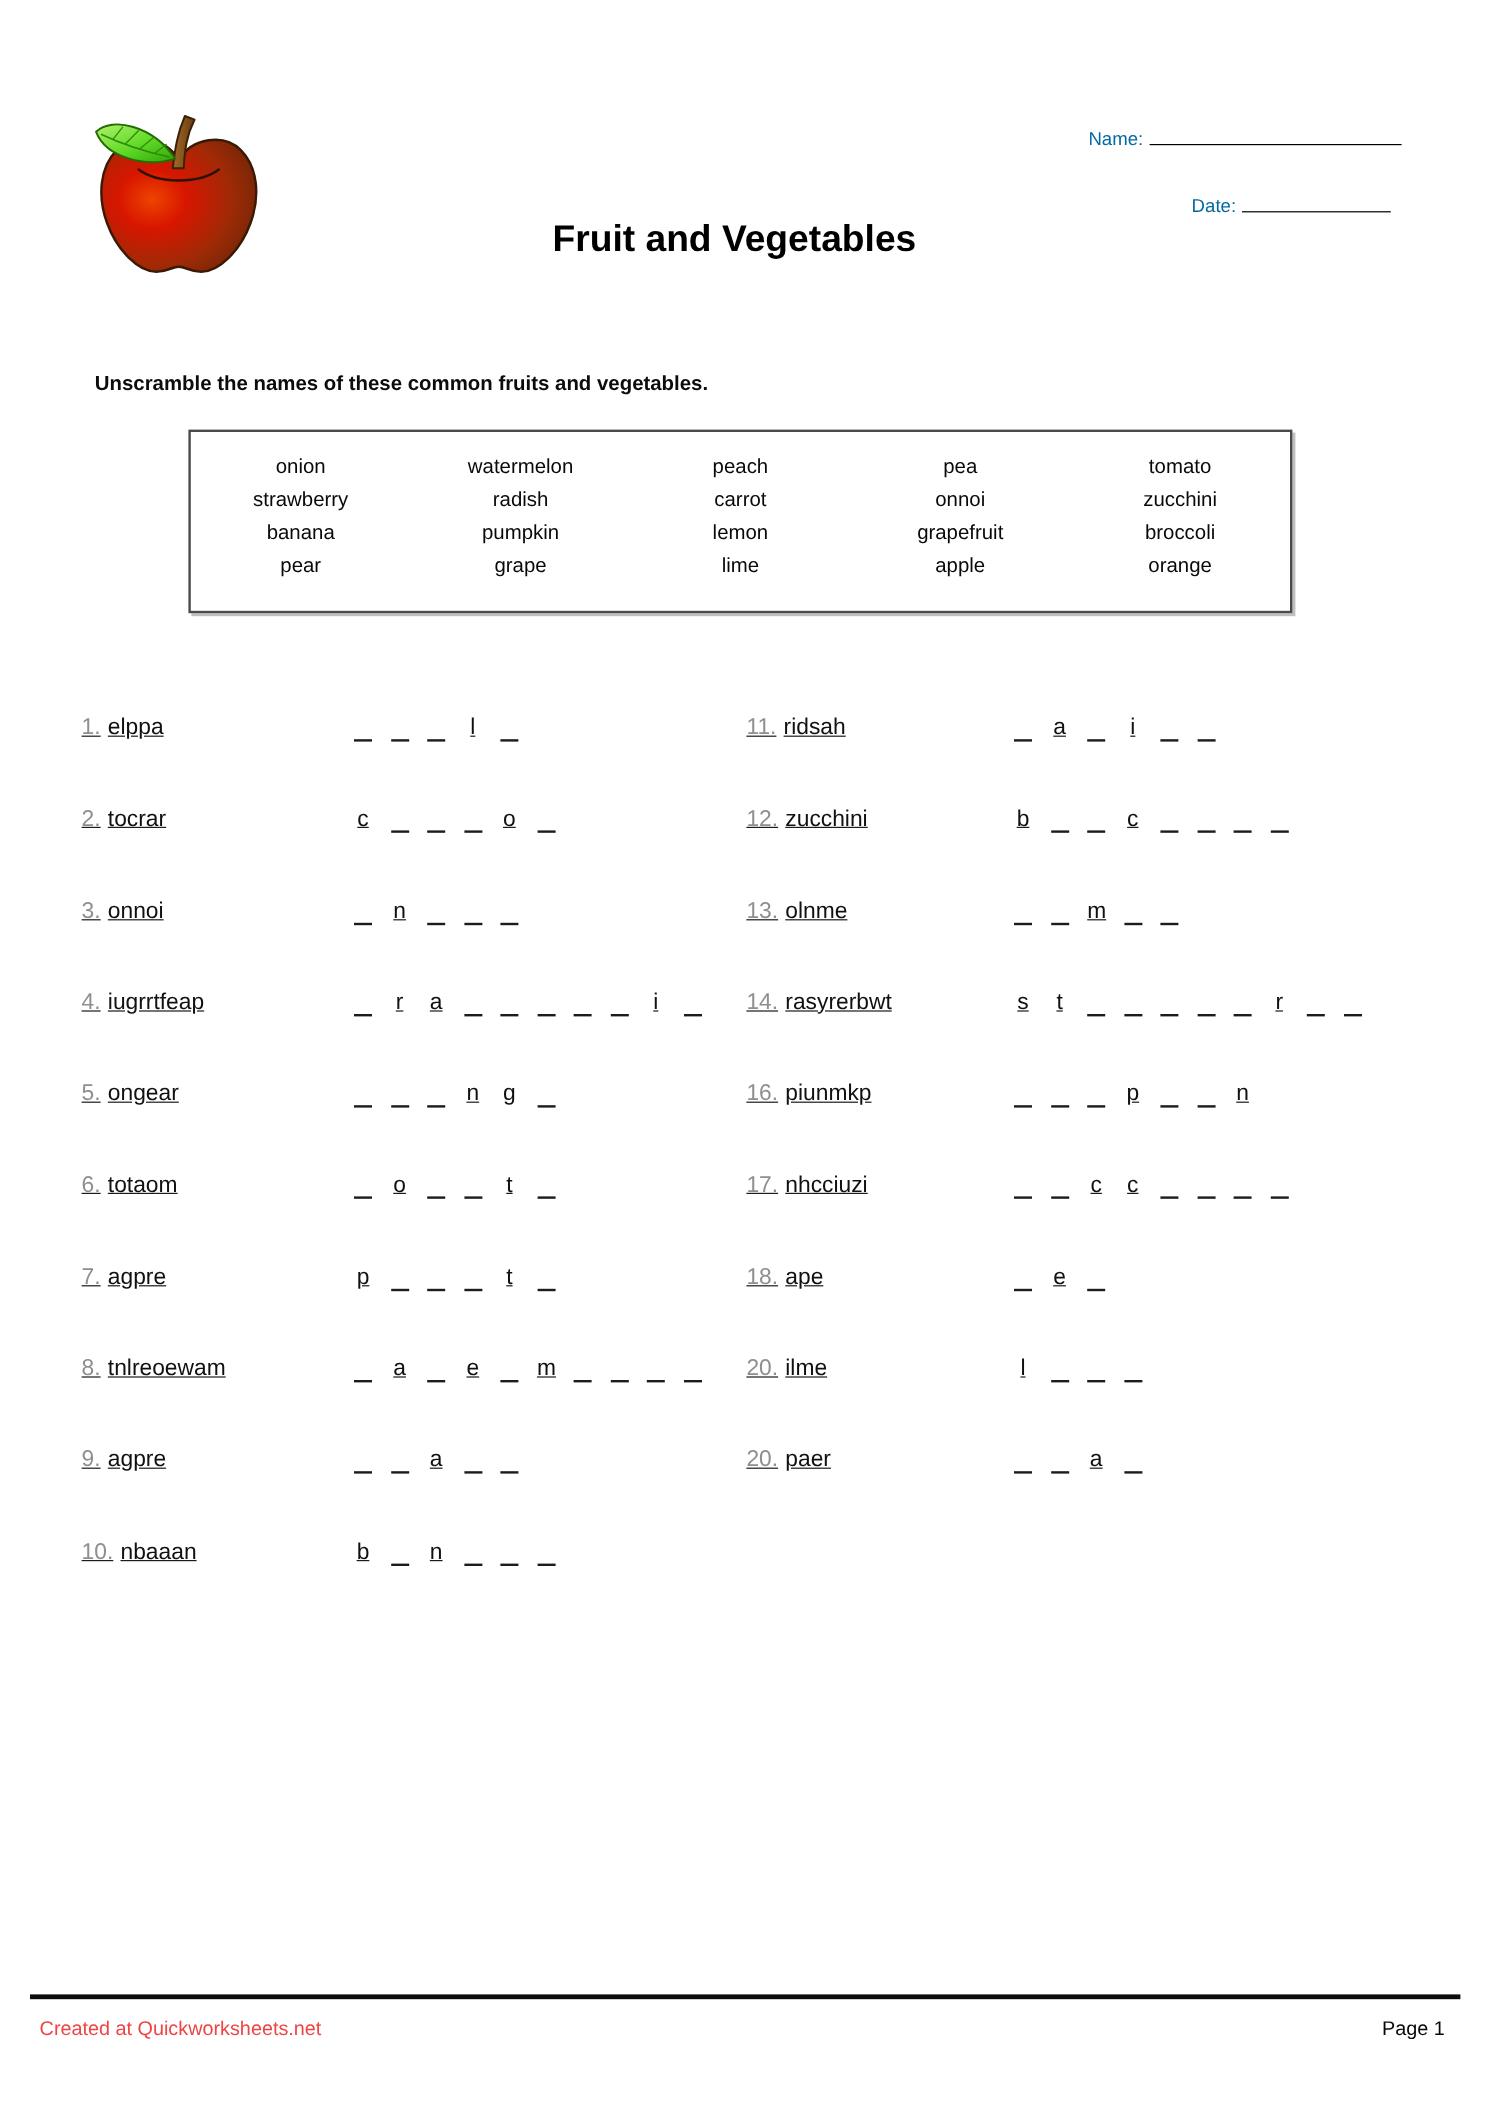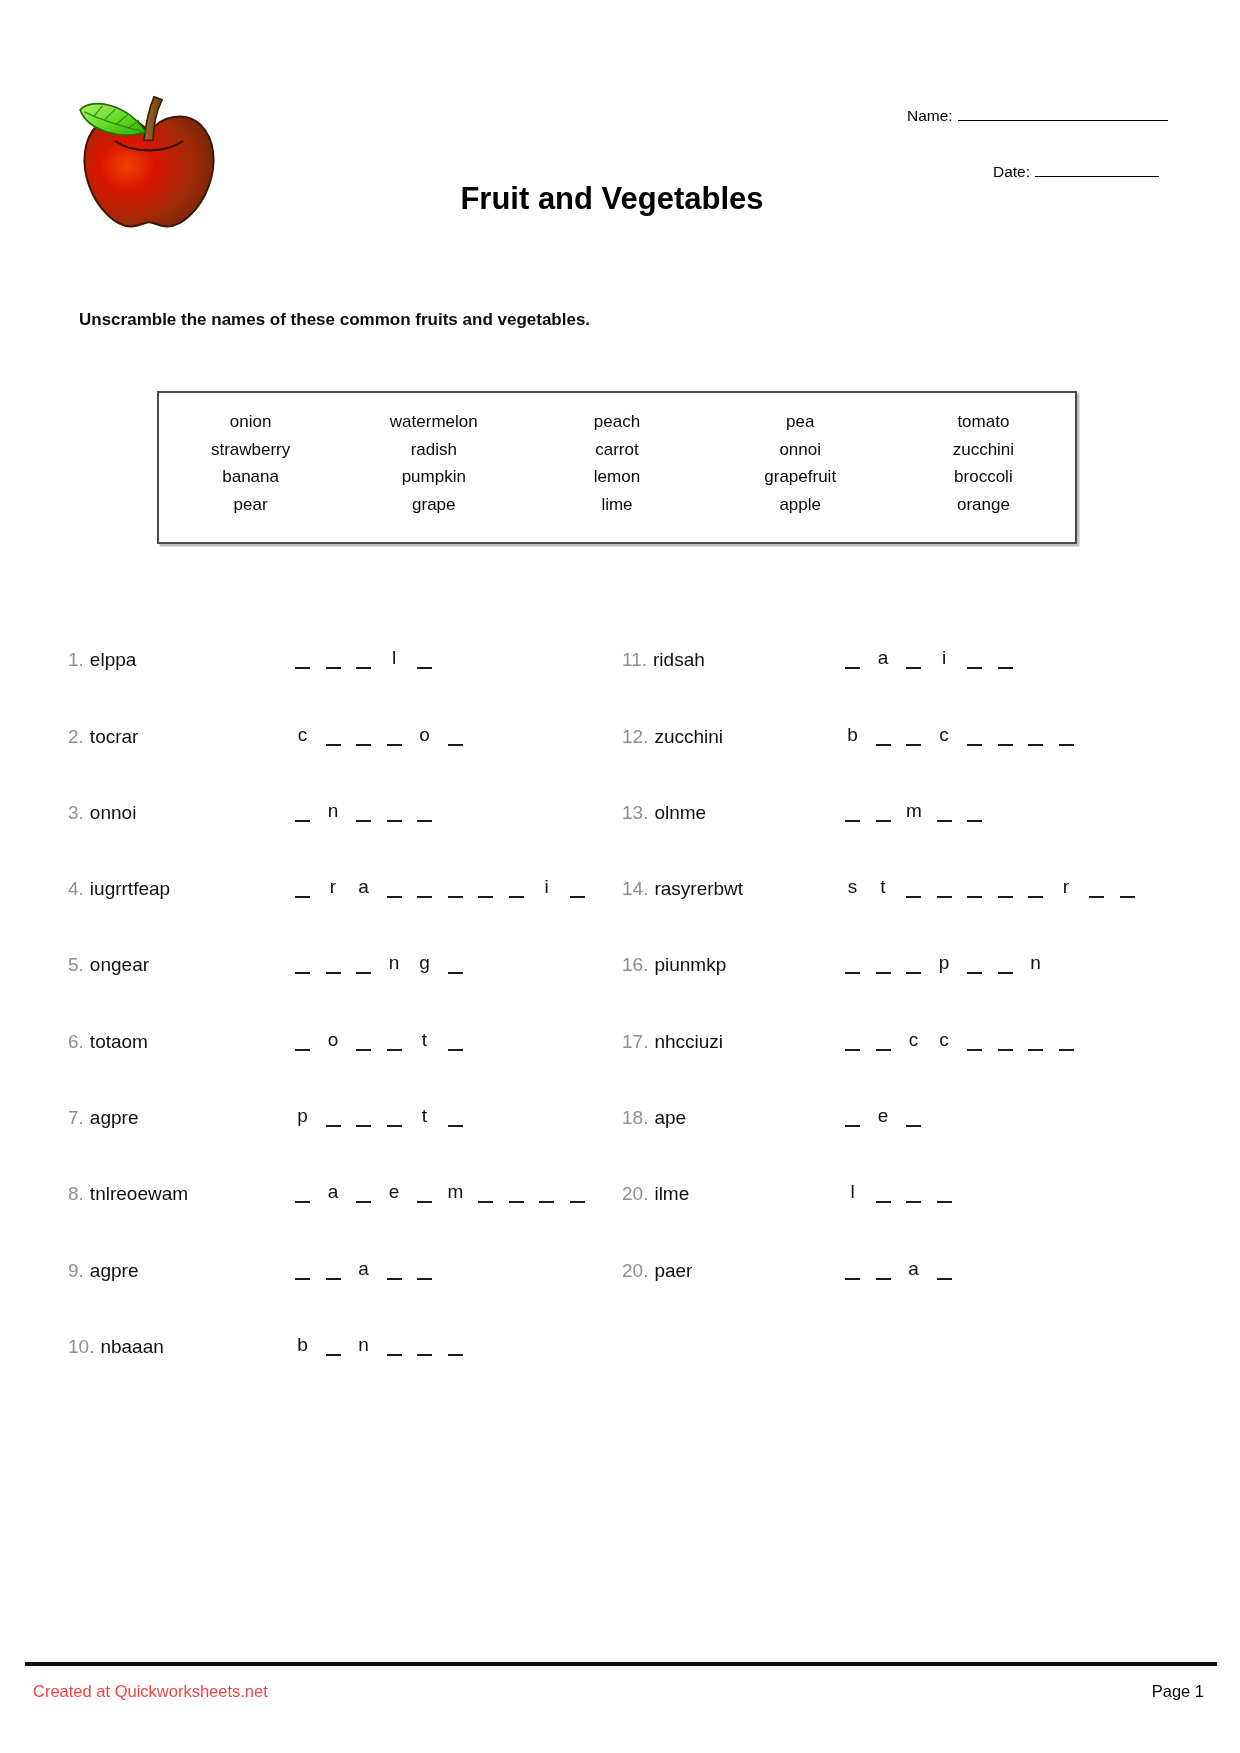--- a/index.html
+++ b/index.html
@@ -5,41 +5,41 @@
   html,body{margin:0;padding:0;}
   body{
     width:1240px;height:1753px;position:relative;background:#ffffff;
     font-family:"Liberation Sans",sans-serif;color:#1b1b1b;overflow:hidden;
   }
   .abs{position:absolute;}
 
   
   .apple-svg{left:73px;top:86px;width:152px;height:148px;}
   .title{left:0;top:181px;width:1224px;text-align:center;font-size:31px;font-weight:bold;color:#000;}
-  .field-row{font-size:15.5px;color:#000000;display:flex;align-items:baseline;justify-content:flex-end;}
+  .field-row{font-size:15.5px;color:#0369a1;display:flex;align-items:baseline;justify-content:flex-end;}
   .name-row{left:907px;top:104px;}
   .date-row{left:993px;top:160px;}
   .field-row .fline{display:inline-block;border-bottom:1.8px solid #000;height:16px;margin-left:5px;}
   .name-row .fline{width:210px;}
   .date-row .fline{width:124px;}
 
   
   .instruction{left:79px;top:310px;font-size:17px;font-weight:bold;color:#0c0c0c;}
 
   
   .word-box{left:157px;top:358px;width:916px;height:149px;border:2px solid #4a4a4a;
-    box-shadow:2.5px 2.5px 0 #bfbfbf;background:#fff;margin-top:33px;}
+    box-shadow:2.5px 2.5px 0 #bfbfbf;background:#fff;}
   .word-grid{display:grid;grid-template-columns:repeat(5,1fr);padding-top:15px;}
   .word-grid span{display:block;text-align:center;font-size:17px;line-height:27.5px;color:#090909;}
 
   
   .q-col{position:absolute;top:595px;}
   .q-col-left{left:68px;}
   .q-col-right{left:622px;}
-  .q-row{height:76.3px;display:flex;align-items:flex-end;}
+  .q-row{height:76.3px;display:flex;align-items:flex-start;text-decoration:underline;}
   .q-label{display:inline-block;width:227px;font-size:19px;line-height:23px;white-space:nowrap;}
   .q-col-right .q-label{width:223px;}
   .q-num{color:#8f8f8f;margin-right:6px;}
   .q-word{color:#111;}
   .slots{display:flex;}
   .slot{width:15px;margin-right:15.5px;text-align:center;font-size:19px;}
   .slot.given{height:25px;line-height:23px;color:#111;}
   .slot.blank{height:21px;border-bottom:2.2px solid #1c1c1c;}
 
   

